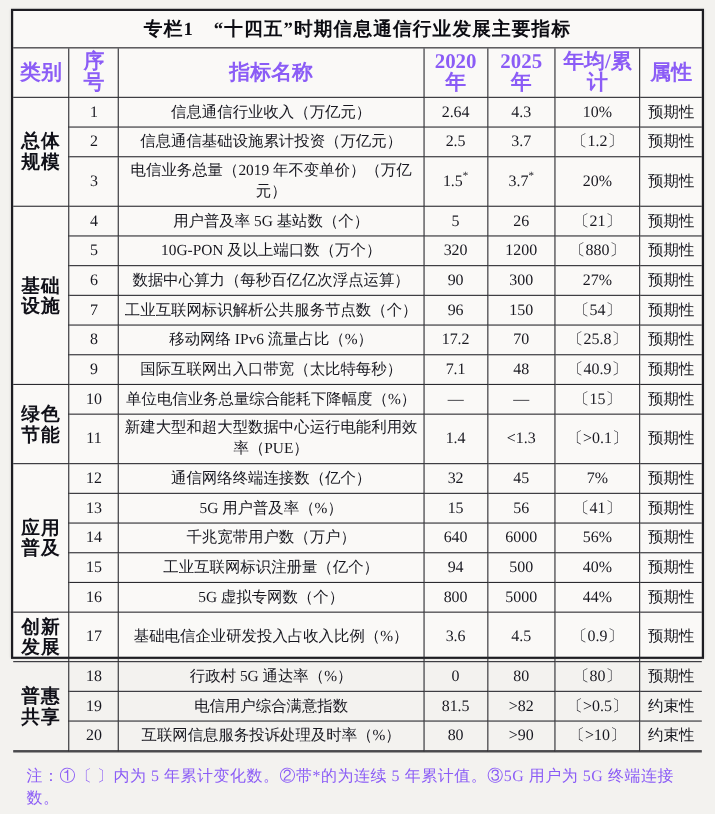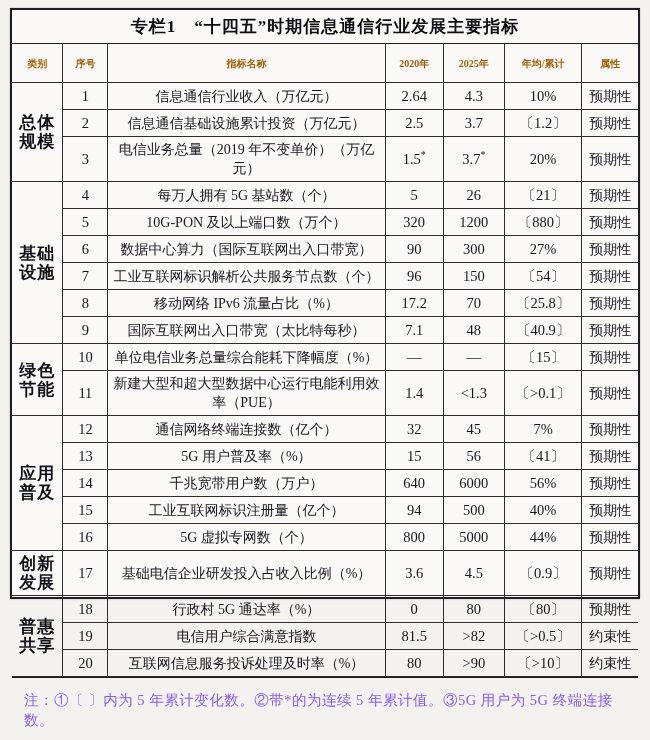--- a/index.html
+++ b/index.html
@@ -44,23 +44,23 @@
   table.indicators td {
     border: 1px solid #2b2b30;
     text-align: center;
     vertical-align: middle;
     padding: 3px 3px;
     line-height: 19px;
     overflow: hidden;
   }
   table.indicators th {
     font-weight: bold;
-    font-size: 10px;
+    font-size: 19px;
     height: 32px;
-    color: #a16207;
+    color: #8b5cf6;
     border-top: none;
   }
   table.indicators th:first-child,
   table.indicators .cat {
     border-left: none;
   }
   table.indicators th:last-child,
   table.indicators td:last-child {
     border-right: none;
   }
@@ -146,37 +146,37 @@
           <td class="num">3</td>
           <td class="name">电信业务总量（2019 年不变单价）（万亿元）</td>
           <td class="num">1.5<sup class="star">*</sup></td>
           <td class="num">3.7<sup class="star">*</sup></td>
           <td class="num">20%</td>
           <td>预期性</td>
         </tr>
         <tr class="row group-start">
           <td class="cat" rowspan="6">基础设施</td>
           <td class="num">4</td>
-          <td class="name">每万人拥有 5G 基站数（个）</td>
+          <td class="name">用户普及率 5G 基站数（个）</td>
           <td class="num">5</td>
           <td class="num">26</td>
           <td class="num">〔21〕</td>
           <td>预期性</td>
         </tr>
         <tr class="row">
           <td class="num">5</td>
           <td class="name">10G-PON 及以上端口数（万个）</td>
           <td class="num">320</td>
           <td class="num">1200</td>
           <td class="num">〔880〕</td>
           <td>预期性</td>
         </tr>
         <tr class="row">
           <td class="num">6</td>
-          <td class="name">数据中心算力（国际互联网出入口带宽）</td>
+          <td class="name">数据中心算力（每秒百亿亿次浮点运算）</td>
           <td class="num">90</td>
           <td class="num">300</td>
           <td class="num">27%</td>
           <td>预期性</td>
         </tr>
         <tr class="row">
           <td class="num">7</td>
           <td class="name">工业互联网标识解析公共服务节点数（个）</td>
           <td class="num">96</td>
           <td class="num">150</td>

